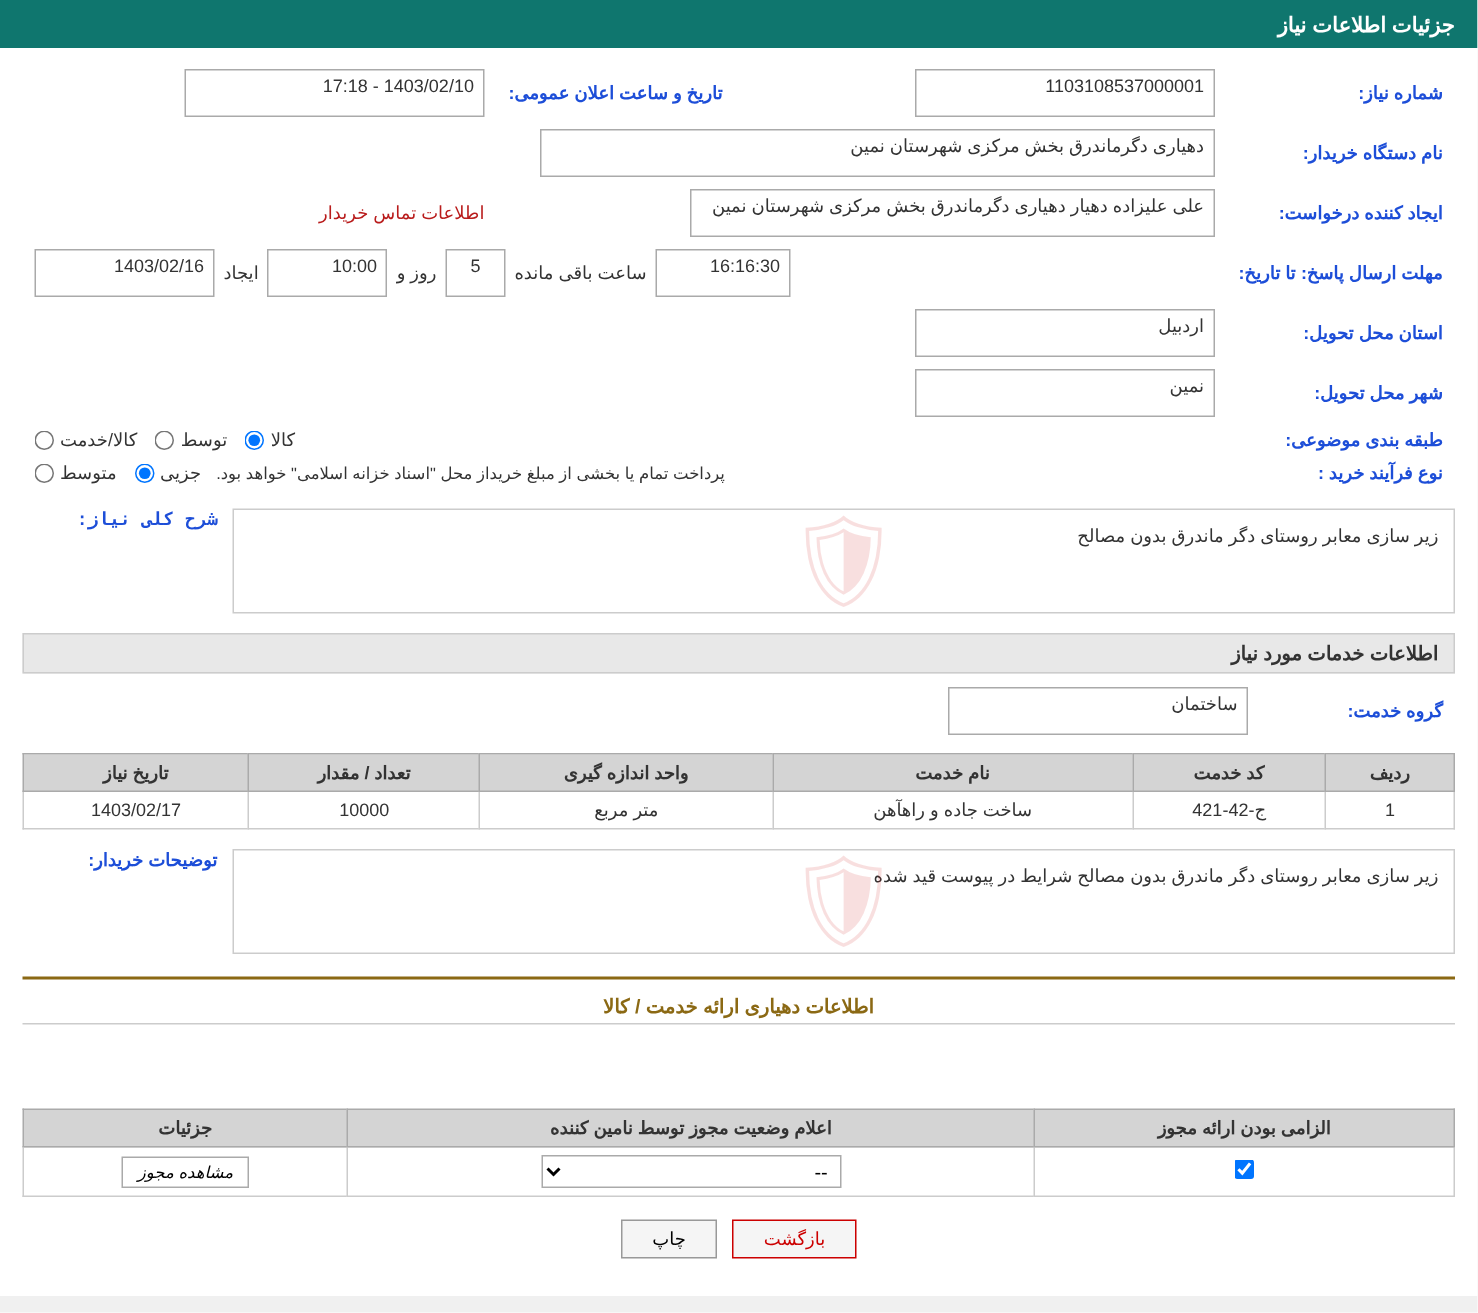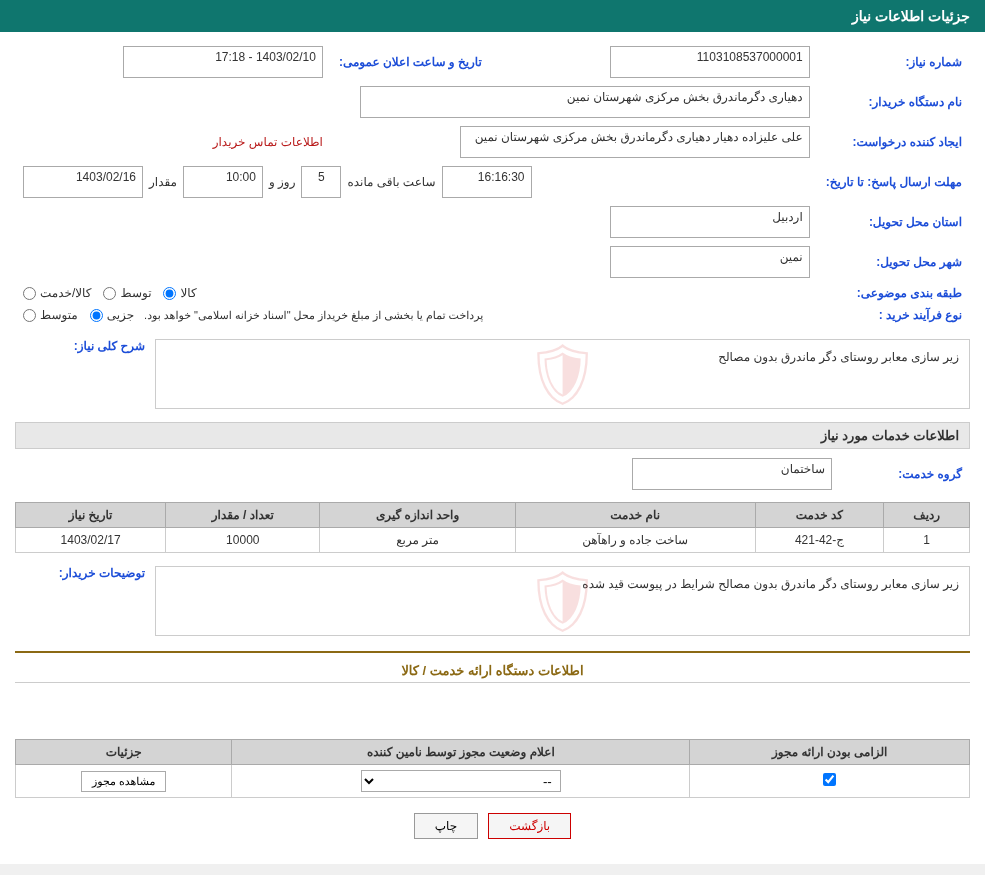--- a/index.html
+++ b/index.html
@@ -163,20 +163,21 @@
       min-width: 200px;
       height: 22px;
     }
     .view-btn {
       border: 1px solid #aaa;
       padding: 3px 10px;
       background: #fff;
       cursor: pointer;
       font-family: Tahoma, Arial, sans-serif;
       font-size: 11px;
+      font-style: italic;
     }
     .checkbox-cell {
       text-align: center;
     }
     .info-section-label {
       color: #8B6914;
       font-weight: bold;
       font-size: 13px;
       text-align: center;
       margin: 8px 0;
@@ -230,21 +231,21 @@
         </td>
         <td>
           <a href="#" class="link-blue">اطلاعات تماس خریدار</a>
         </td>
       </tr>
       <tr>
         <td class="label-cell">مهلت ارسال پاسخ: تا تاریخ:</td>
         <td colspan="3">
           <div style="display:flex; align-items:center; gap:6px; flex-direction:row-reverse;">
             <div class="input-box" style="min-width:120px;">1403/02/16</div>
-            <span>مقدار</span>
+            <span>ایجاد</span>
             <div class="input-box input-small">10:00</div>
             <span>روز و</span>
             <div class="input-box" style="min-width:40px; text-align:center;">5</div>
             <span>ساعت باقی مانده</span>
             <div class="input-box" style="min-width:90px;">16:16:30</div>
           </div>
         </td>
       </tr>
       <tr>
         <td class="label-cell">استان محل تحویل:</td>
@@ -293,21 +294,21 @@
             </div>
             <span style="color:#333; font-size:11px;">پرداخت تمام یا بخشی از مبلغ خریداز محل "اسناد خزانه اسلامی" خواهد بود.</span>
           </div>
         </td>
       </tr>
     </tbody>
       </table>
 
     <div style="margin: 8px 0;">
       <div style="display:flex; align-items:flex-start; gap:10px; flex-direction:row-reverse;">
-        <span class="label-cell" style="font-weight:bold; min-width:130px; padding-top:5px;">شرح کلی نیاز:</span>
+        <span class="label-cell" style="font-weight:bold; min-width:130px; padding-top:5px;font-family:Liberation Mono, monospace;">شرح کلی نیاز:</span>
         <div style="flex:1; position:relative;">
           <div class="watermark-area">
             <div class="shield-watermark">🛡</div>
             <span>زیر سازی معابر روستای دگر ماندرق بدون مصالح</span>
           </div>
         </div>
       </div>
     </div>
 
     <div class="section-title">
@@ -352,21 +353,21 @@
       <span class="label-cell" style="font-weight:bold; min-width:130px; padding-top:5px;">توضیحات خریدار:</span>
       <div style="flex:1;">
         <div class="watermark-area">
           <div class="shield-watermark">🛡</div>
           <span>زیر سازی معابر روستای دگر ماندرق بدون مصالح شرایط در پیوست قید شده</span>
         </div>
       </div>
     </div>
 
     <div class="section-separator"></div>
-    <div class="info-section-label">اطلاعات دستگاه ارائه خدمت / کالا</div>
+    <div class="info-section-label">اطلاعات دهیاری ارائه خدمت / کالا</div>
 
     <div style="height:40px;"></div>
 
     <table class="permission-table">
       <thead>
         <tr>
           <th>الزامی بودن ارائه مجوز</th>
           <th>اعلام وضعیت مجوز توسط نامین کننده</th>
           <th>جزئیات</th>
         </tr>

